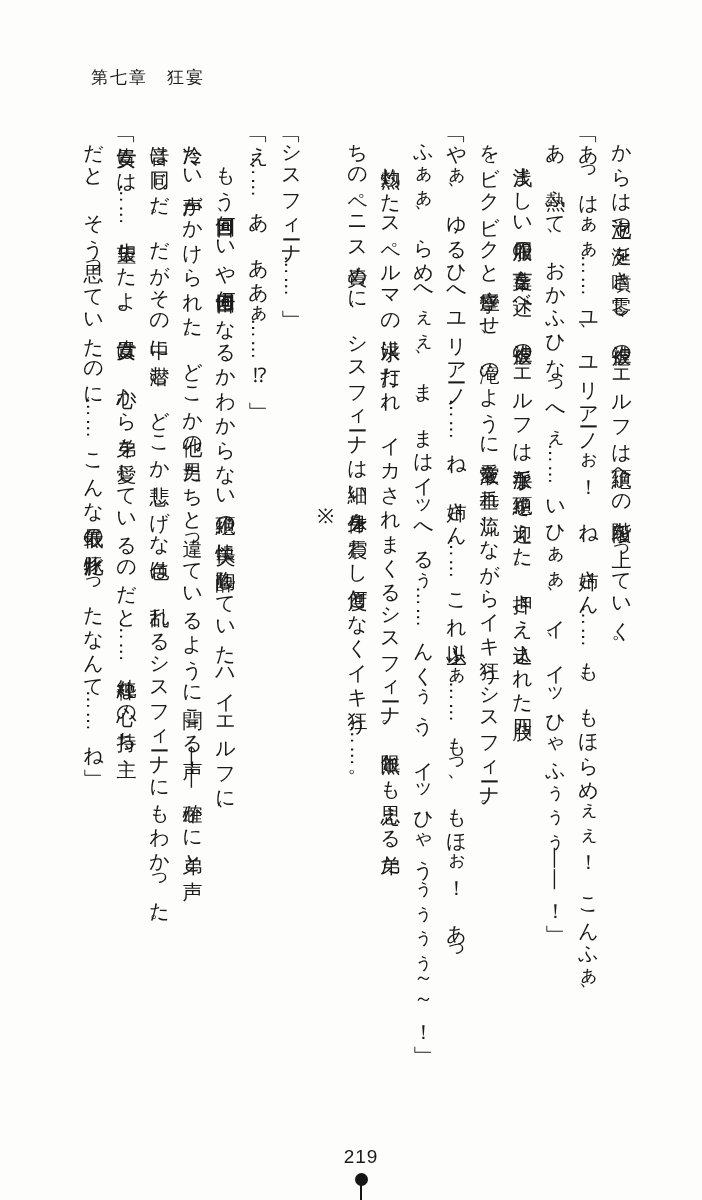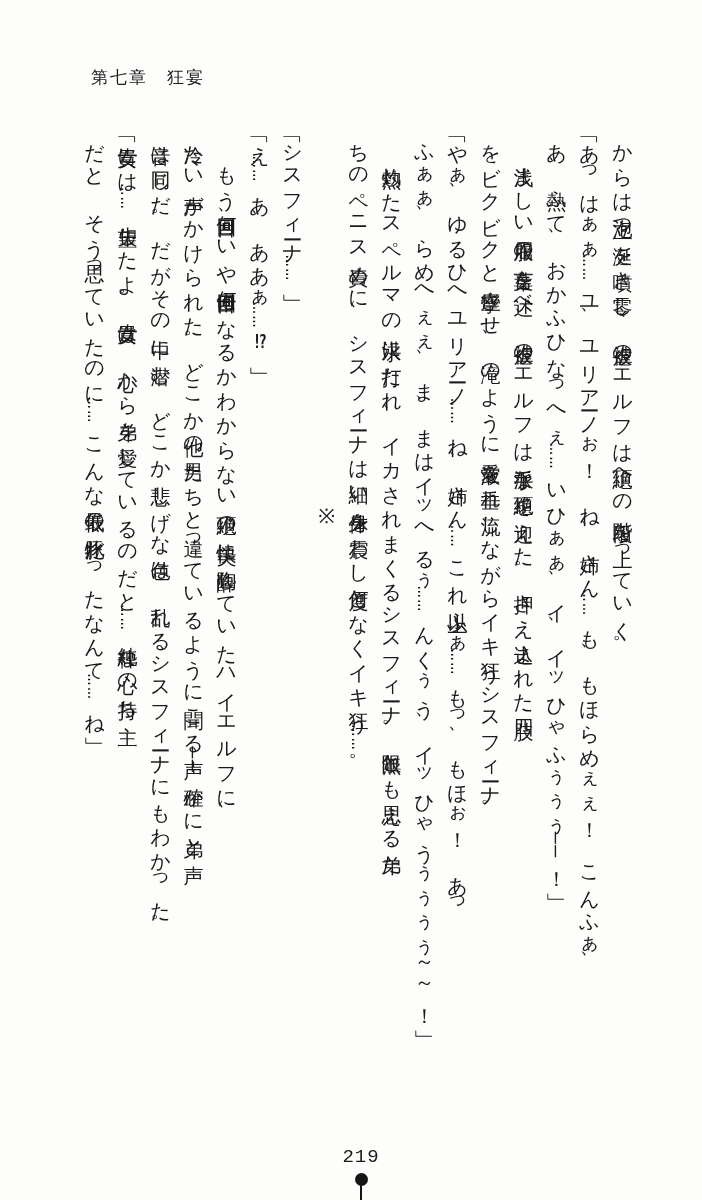--- a/index.html
+++ b/index.html
@@ -2,21 +2,21 @@
 <html><head>
 <meta charset="utf-8">
 <style>
   html, body { margin: 0; padding: 0; background: #e8e8e8; }
   .page {
     position: relative;
     width: 702px;
     height: 1200px;
     background: #fdfdfc;
     overflow: hidden;
-    font-family: Liberation Mono, monospace;
+    font-family: Liberation Sans, sans-serif;
     color: #1a1a1a;
   }
   .chapter-header {
     position: absolute;
     left: 91px;
     top: 66px;
     font-size: 17px;
     letter-spacing: 2px;
     white-space: nowrap;
   }

